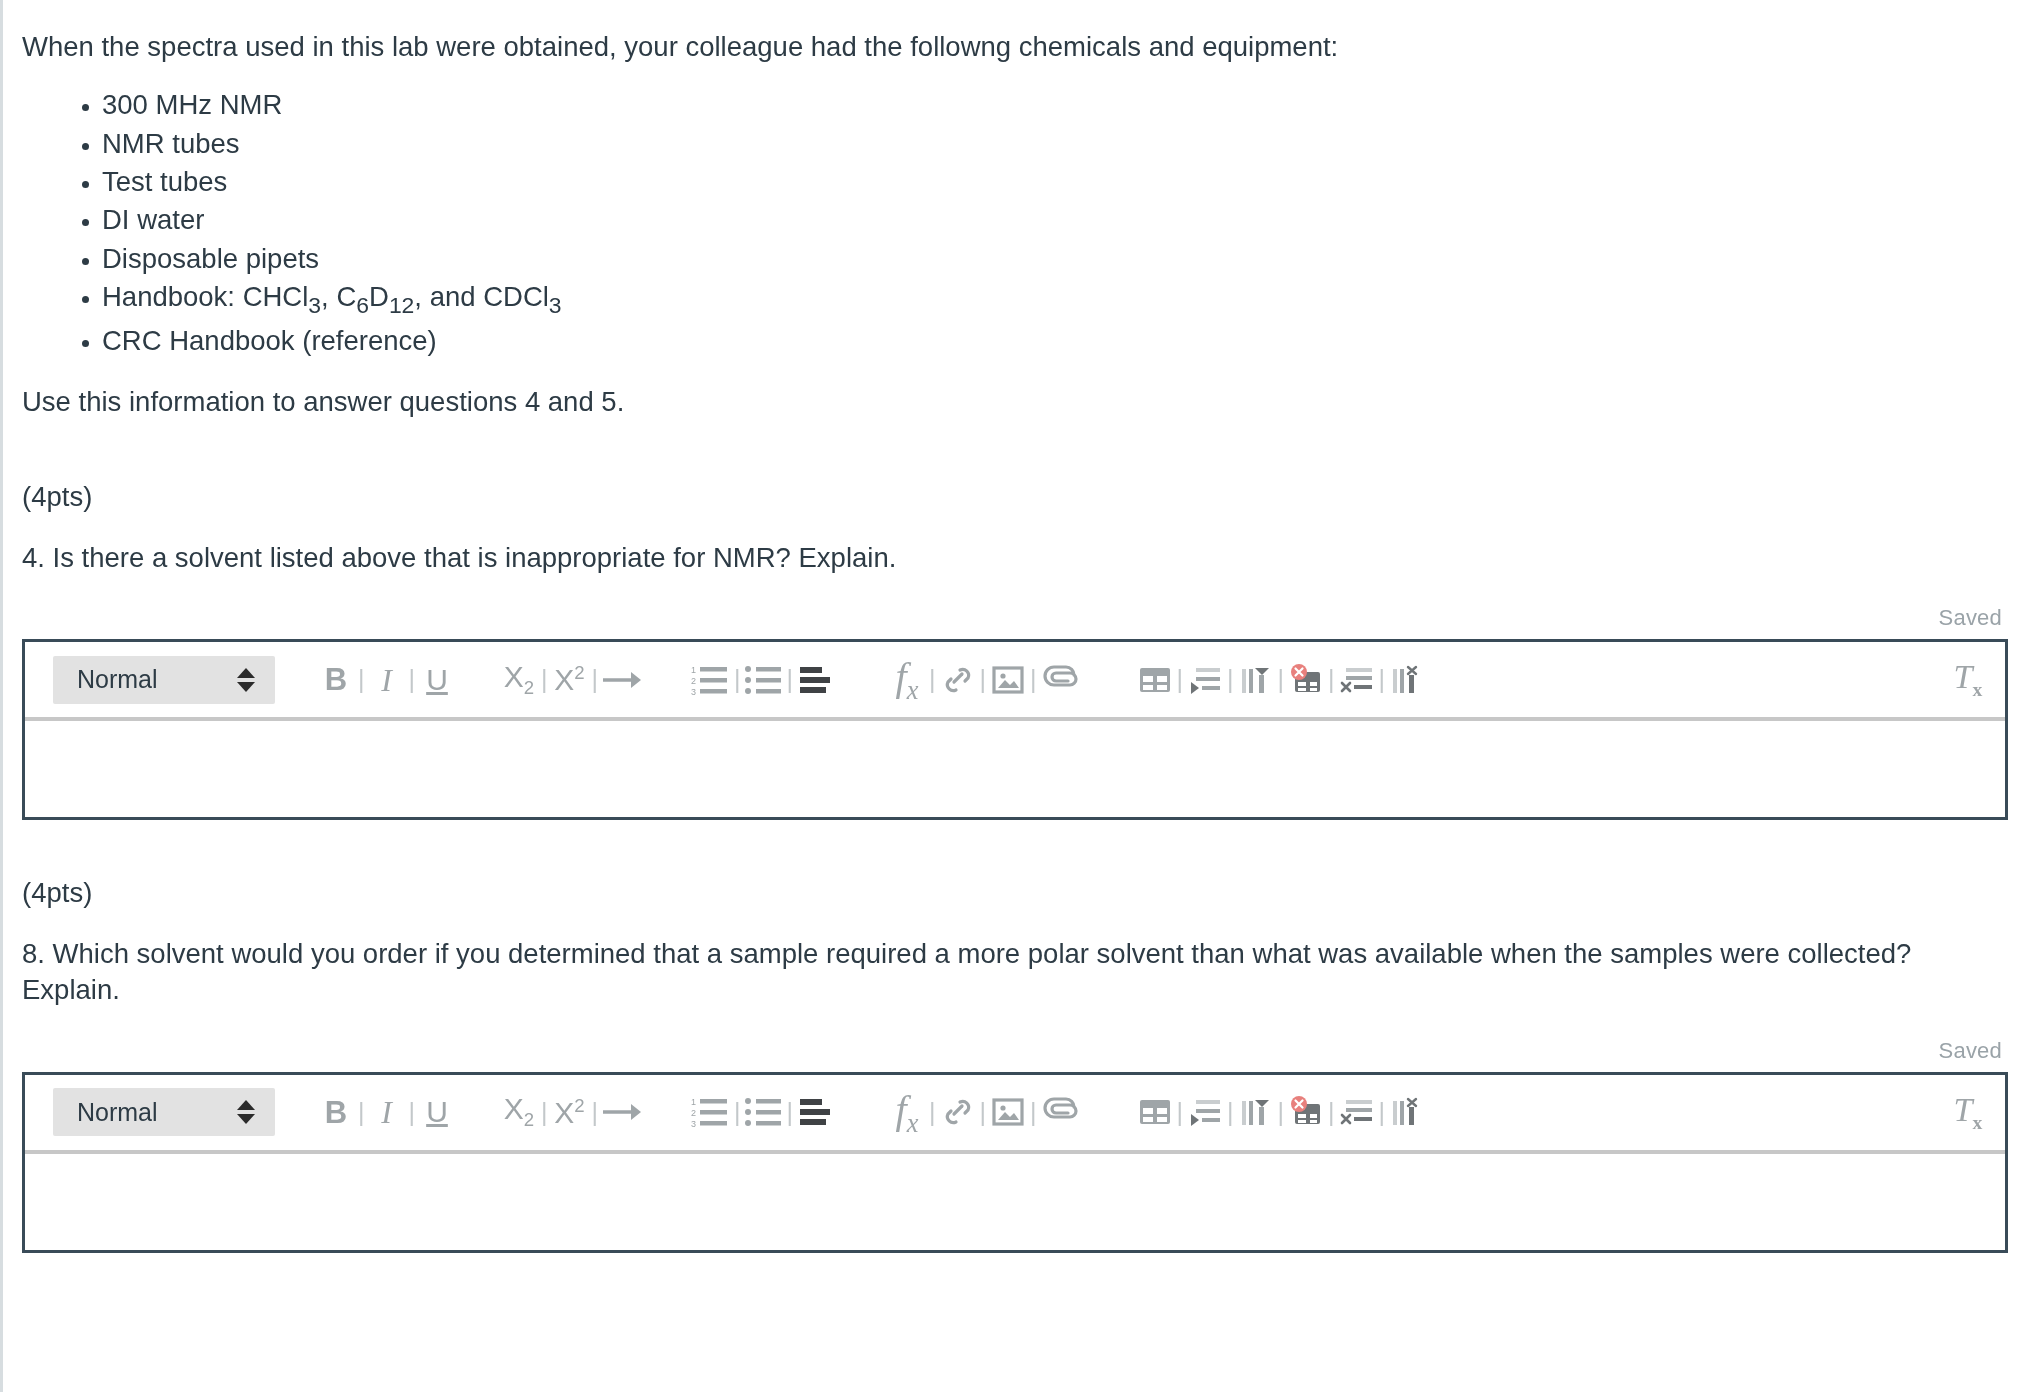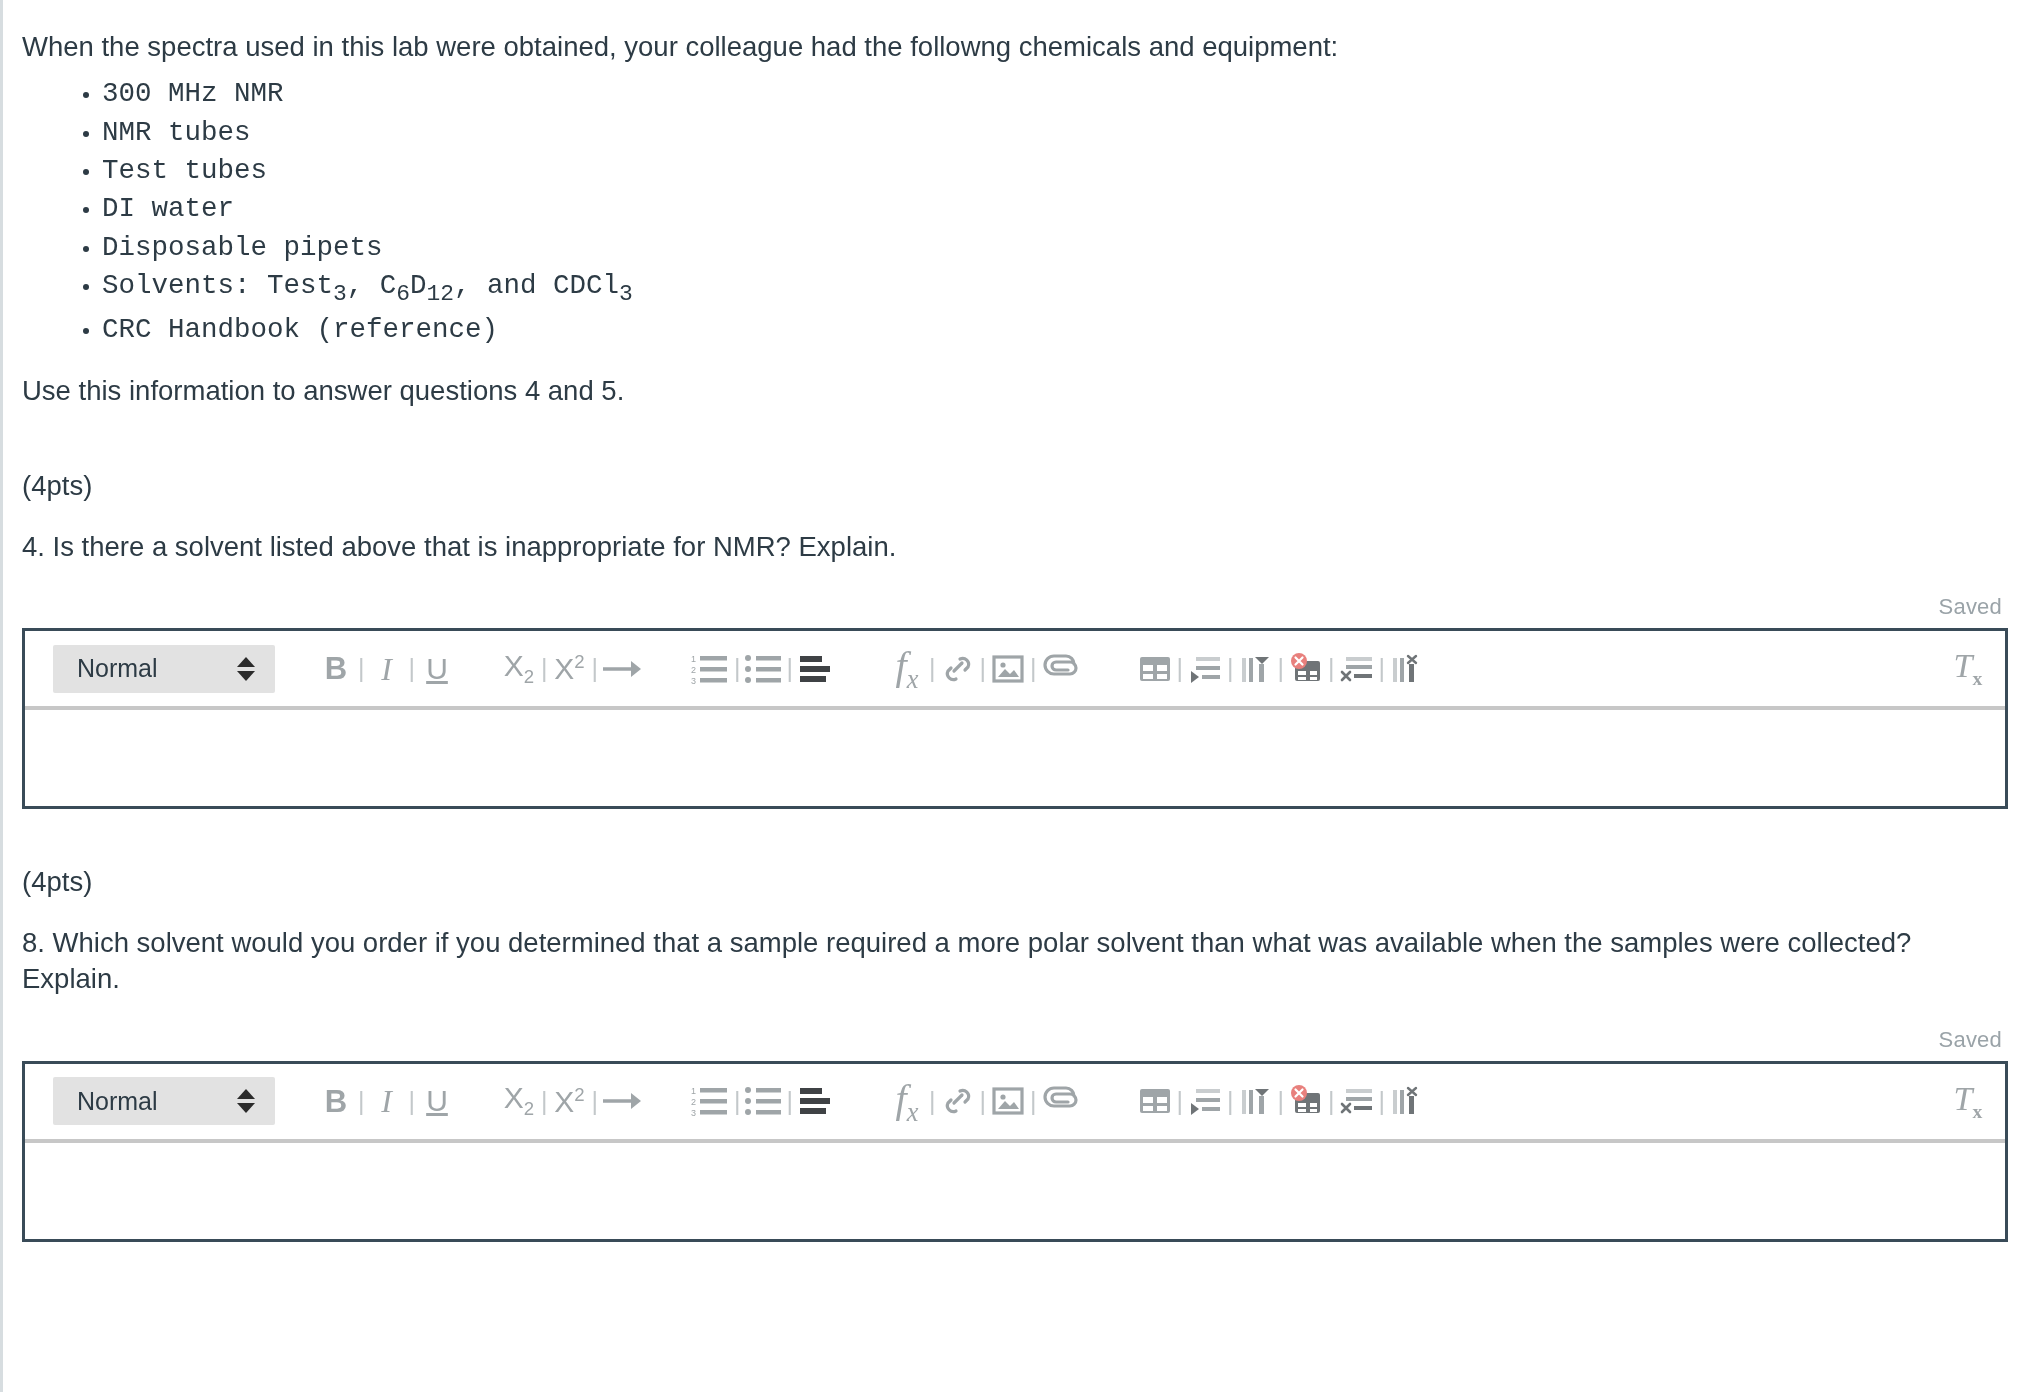--- a/index.html
+++ b/index.html
@@ -31,24 +31,23 @@
 
   .intro-text {
     font-size: 27.5px;
     line-height: 1.35;
     color: #2d3b45;
     margin: 0;
     padding-top: 28px;
   }
 
   ul.equip-list {
-    margin: 14px 0 0 0;
+    margin: 25px 0 0 0;
     padding-left: 80px;
     list-style: disc;
-    font-family: Liberation Mono, monospace;
   }
   ul.equip-list li {
     font-size: 27.5px;
     line-height: 1.07;
     color: #2d3b45;
     margin-bottom: 9px;
   }
   ul.equip-list li::marker { font-size: 22px; }
 
   .use-info {
@@ -207,21 +206,21 @@
   <div class="left-edge"></div>
 
   <p class="intro-text">When the spectra used in this lab were obtained, your colleague had the followng chemicals and equipment:</p>
 
   <ul class="equip-list">
     <li>300 MHz NMR</li>
     <li>NMR tubes</li>
     <li>Test tubes</li>
     <li>DI water</li>
     <li>Disposable pipets</li>
-    <li><span>Solvents: Test</span><sub>3</sub><span>, C</span><sub>6</sub><span>D</span><sub>12</sub><span>, and CDCl</span><sub>3</sub></li>
+    <li><span>Handbook: CHCl</span><sub>3</sub><span>, C</span><sub>6</sub><span>D</span><sub>12</sub><span>, and CDCl</span><sub>3</sub></li>
     <li>CRC Handbook (reference)</li>
   </ul>
 
   <p class="use-info">Use this information to answer questions 4 and 5.</p>
 
   <p class="pts">(4pts)</p>
   <p class="question">4. Is there a solvent listed above that is inappropriate for NMR? Explain.</p>
 
   <div class="saved-row">
     <span class="saved-label">Saved</span>

